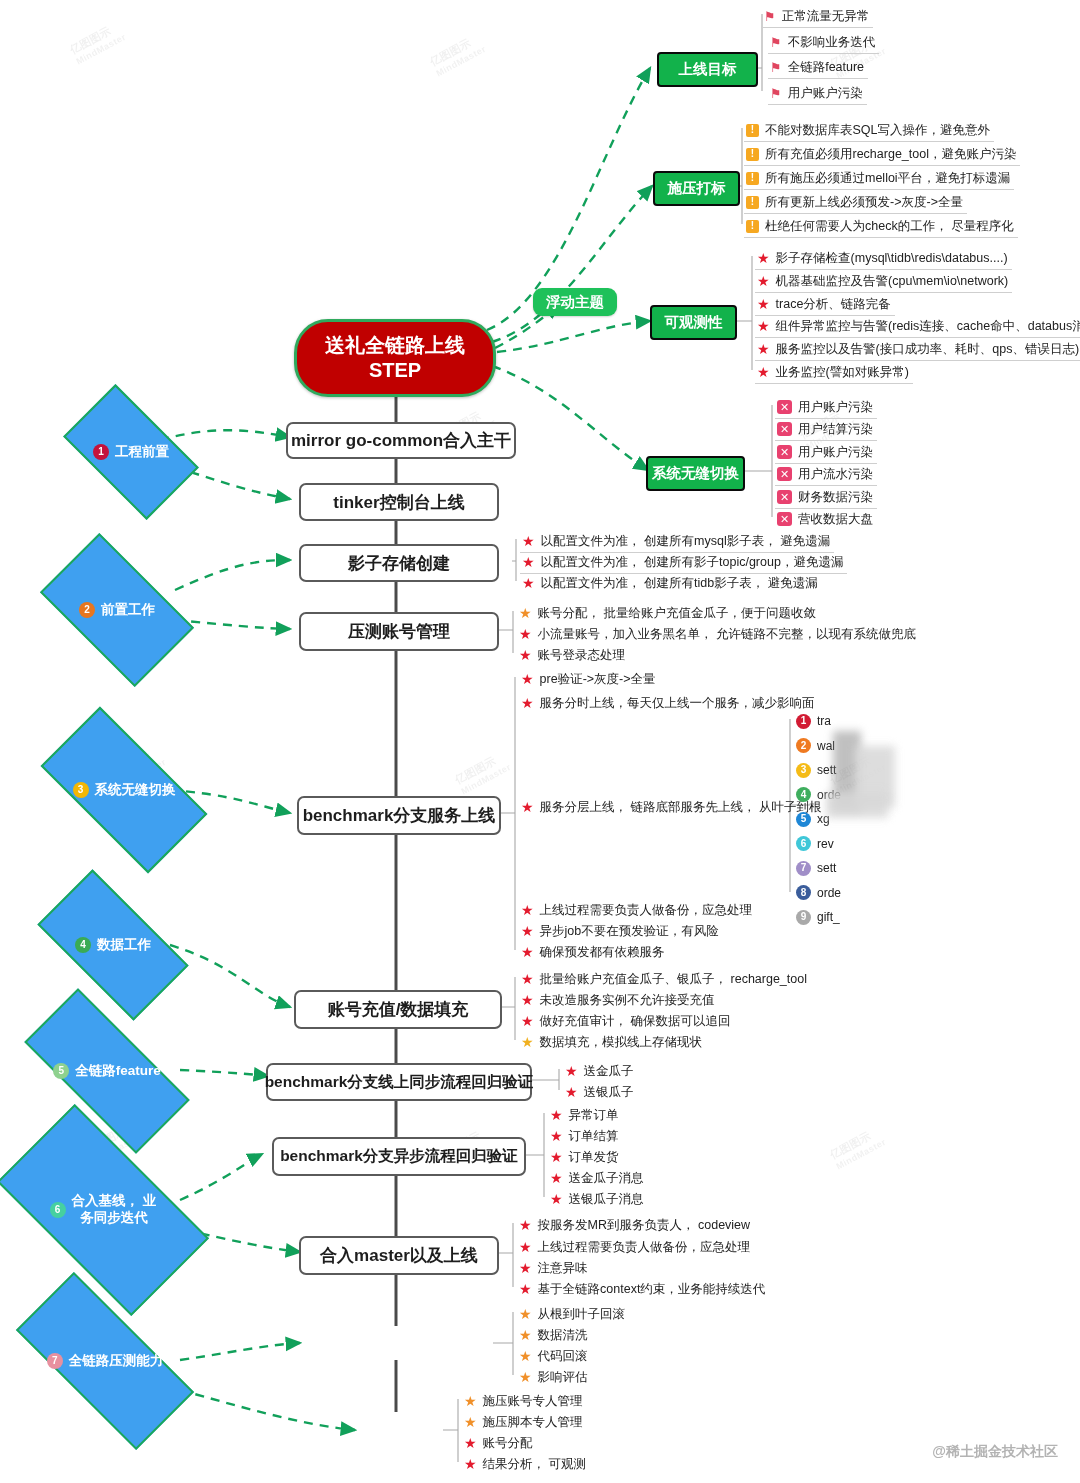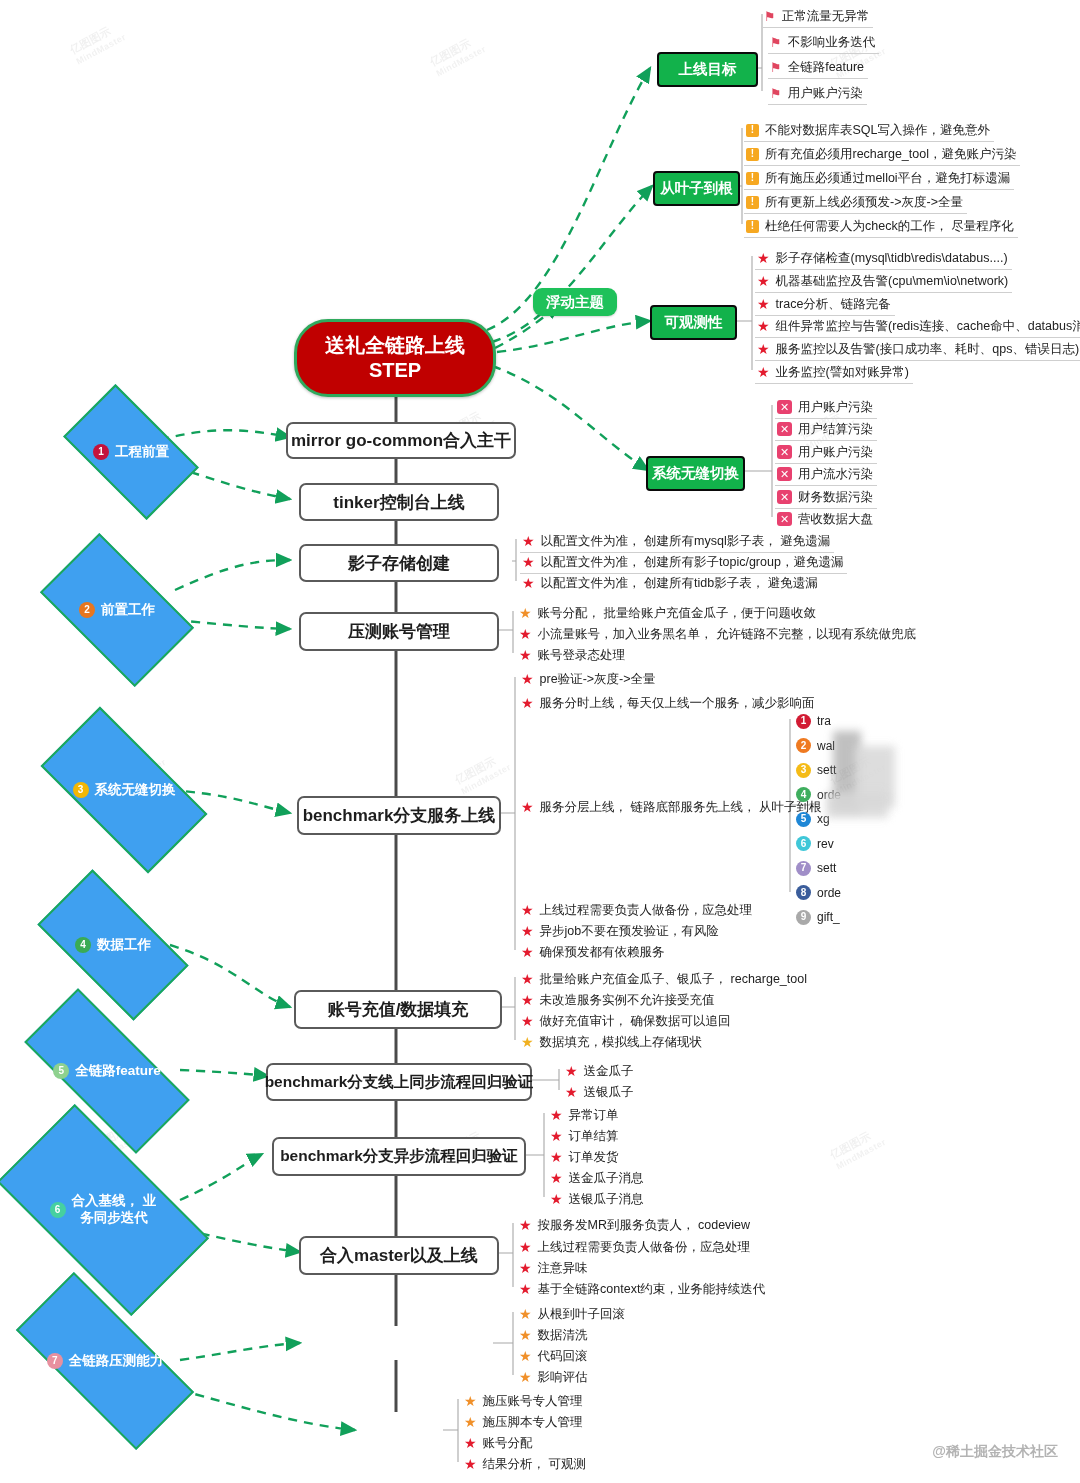--- a/index.html
+++ b/index.html
@@ -173,21 +173,21 @@
   <div class="root" style="left:294px;top:319px;width:196px;height:72px;">
     <div>
       <div>送礼全链路上线</div>
       <div>STEP</div>
     </div>
   </div>
 
   <div class="gtopic float" style="left:533px;top:288px;width:84px;height:28px;">浮动主题</div>
 
   <div class="gtopic" style="left:657px;top:52px;width:97px;height:31px;">上线目标</div>
-  <div class="gtopic" style="left:653px;top:171px;width:83px;height:31px;">从叶子到根</div>
+  <div class="gtopic" style="left:653px;top:171px;width:83px;height:31px;">施压打标</div>
   <div class="gtopic" style="left:650px;top:305px;width:83px;height:31px;">可观测性</div>
   <div class="gtopic" style="left:646px;top:456px;width:95px;height:31px;">系统无缝切换</div>
 
   <div class="leaf" style="left:762px;top:7px;">
     <span class="bul flag" style="color:#e0455f;">⚑</span>
     <span>正常流量无异常</span>
   </div>
   <div class="leaf" style="left:768px;top:33px;">
     <span class="bul flag" style="color:#e0455f;">⚑</span>
     <span>不影响业务迭代</span>

